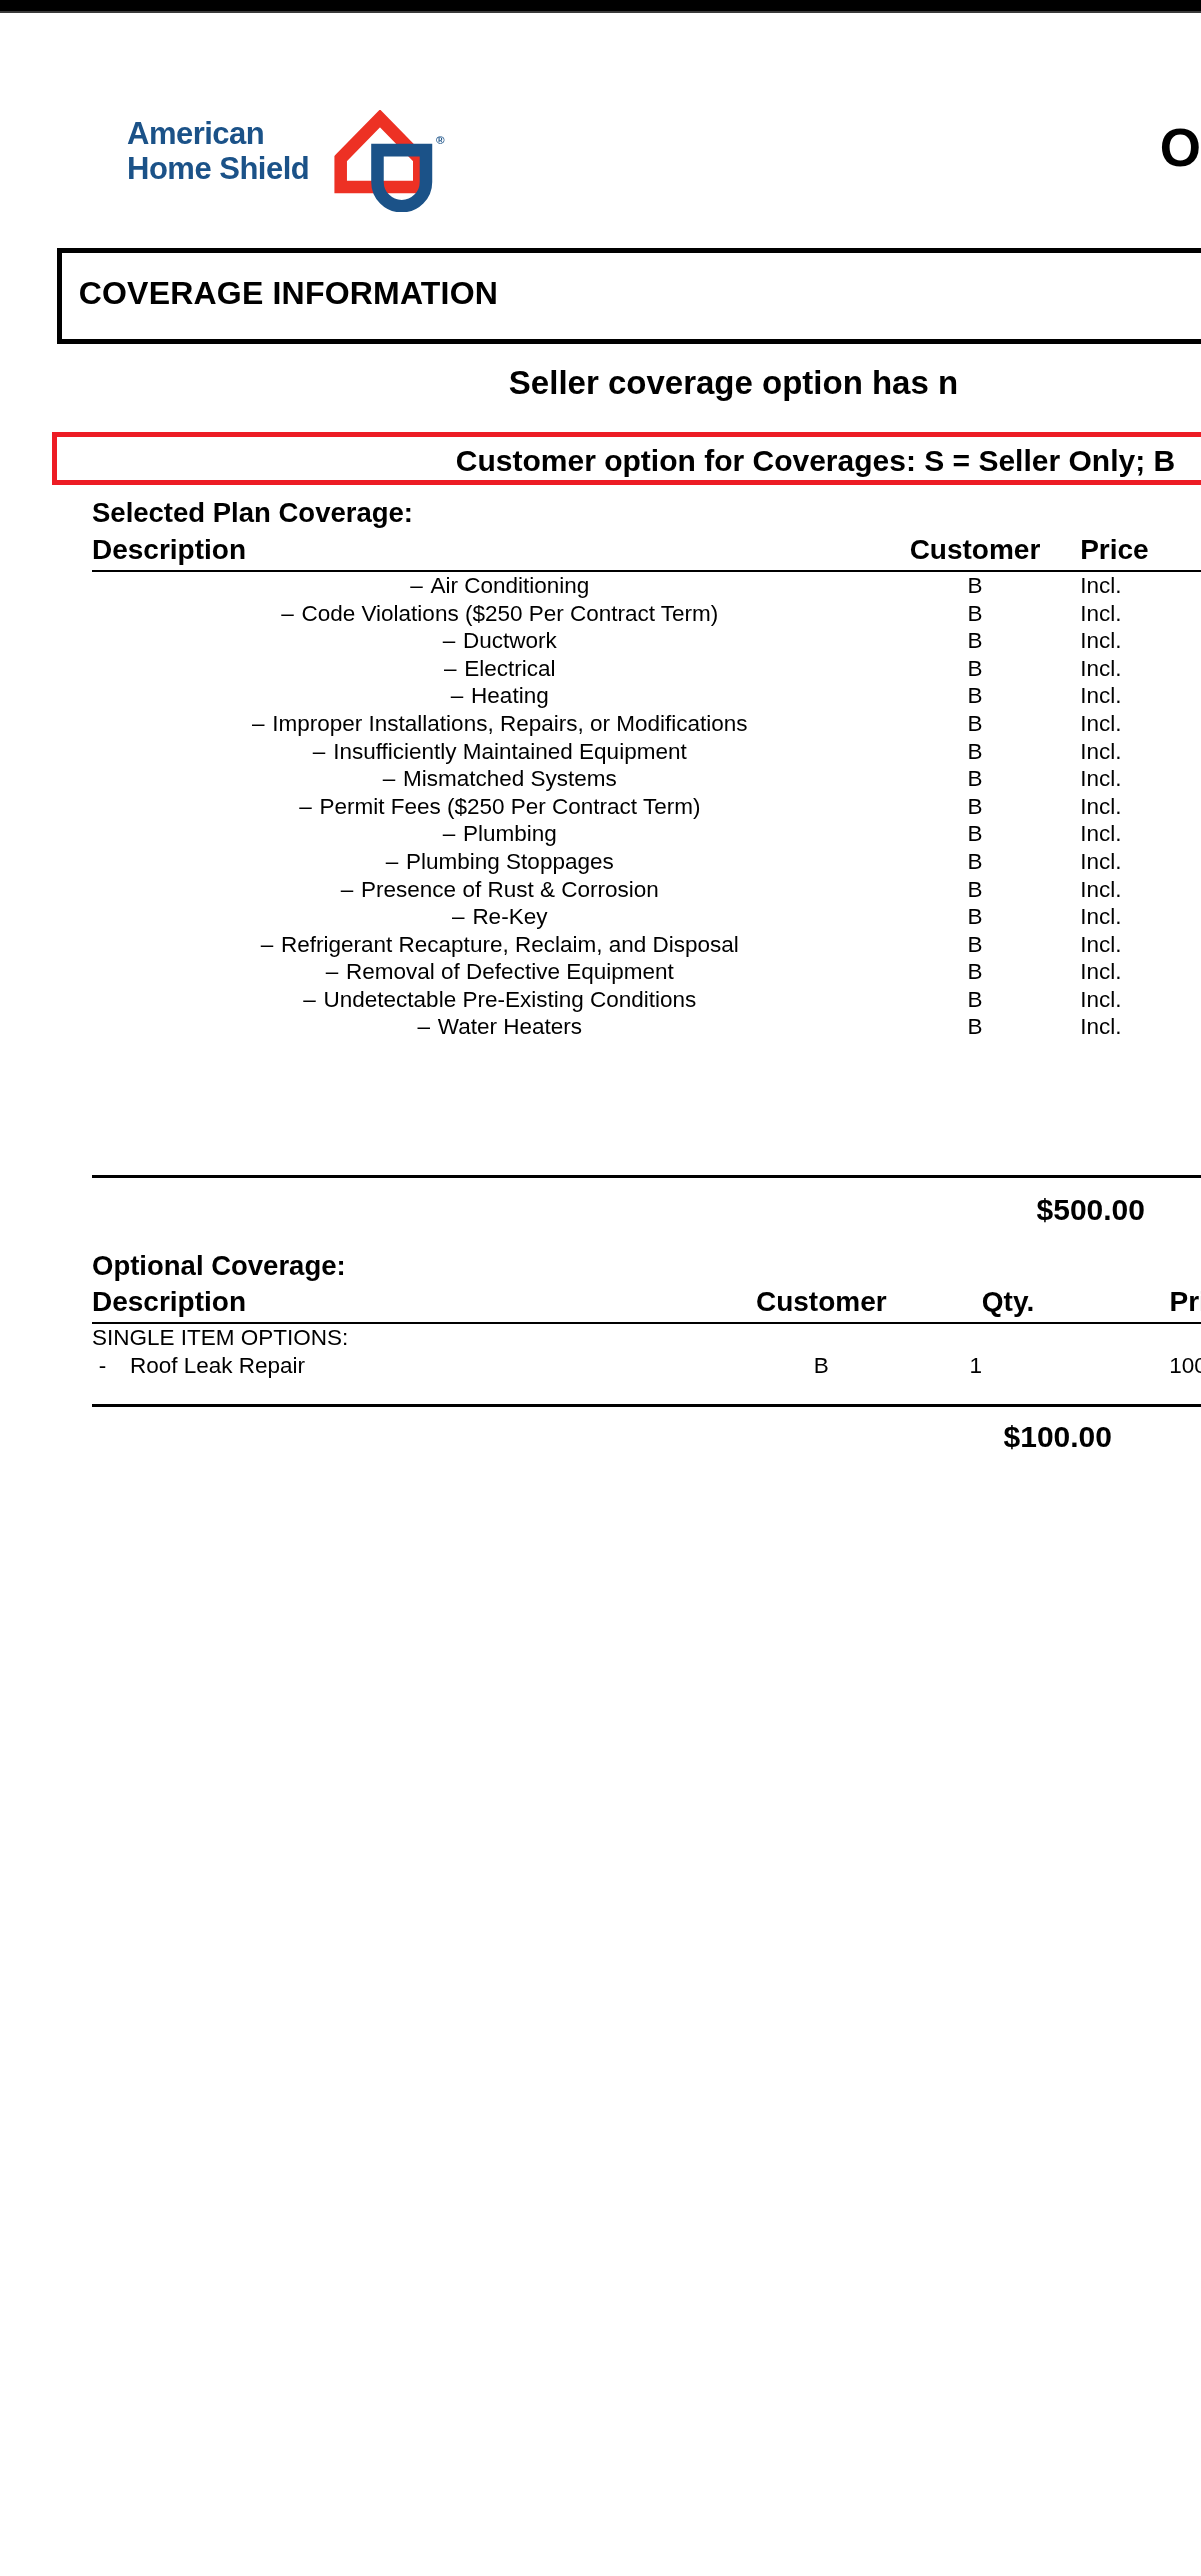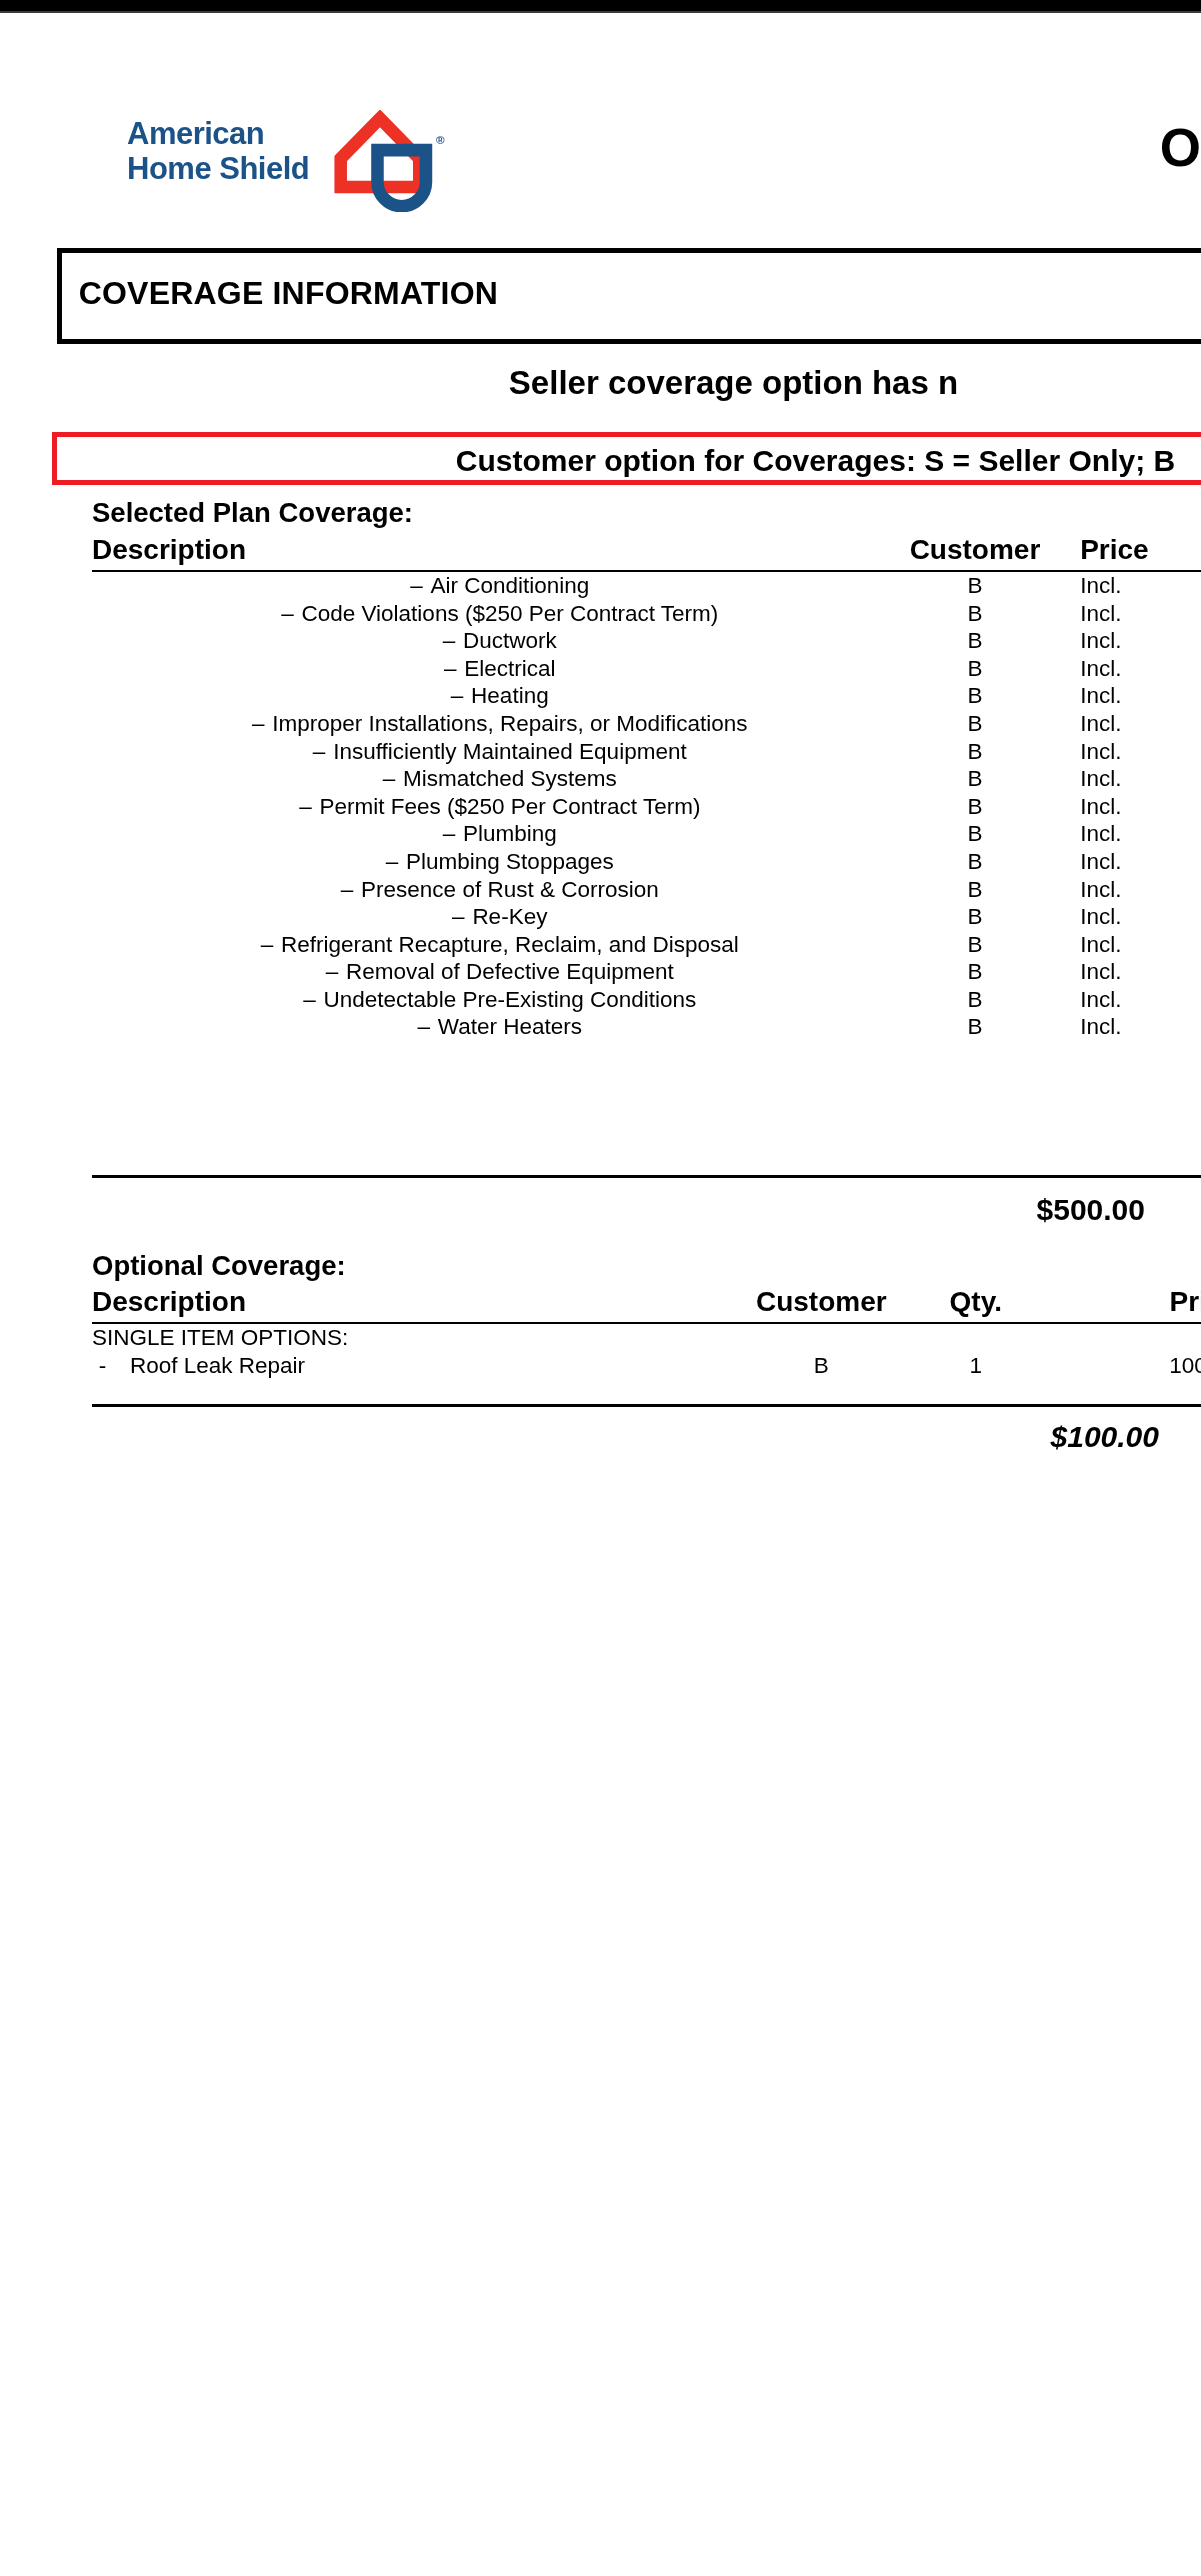--- a/index.html
+++ b/index.html
@@ -210,21 +210,21 @@
     white-space: nowrap;
     text-align: right;
   }
 
   
   .opt-col-desc  { width: 634px; text-align: left; }
   .opt-col-cust  { width: 192px; text-align: center; }
   .opt-col-qty   { width: 117px; text-align: center; }
   .opt-col-price { width: 204px; text-align: right; }
   th.opt-col-cust { text-align: center; }
-  th.opt-col-qty { text-align: center; }
+  th.opt-col-qty { text-align: right; }
   th.opt-col-price { text-align: right; }
 </style>
 </head>
 <body>
 
 <div id="page">
 
   <div id="top-band"></div>
   <div id="top-band-hairline"></div>
 
@@ -376,16 +376,16 @@
         <tr>
           <td class="opt-col-desc"><span class="dash-cell" style="width: 38px; padding-left: 6.7px;">-</span><span>Roof Leak Repair</span></td>
           <td class="opt-col-cust">B</td>
           <td class="opt-col-qty">1</td>
           <td class="opt-col-price">100.00</td>
         </tr>
       </tbody>
   </table>
 
   <div class="rule" style="left:92px; top:1404px; width:1146px;"></div>
-  <div class="total-line" style="left:940px; top:1420px; width:219px;font-style:italic;">$100.00</div>
+  <div class="total-line" style="left:893px; top:1420px; width:219px;">$100.00</div>
 
 </div>
 
 
 </body></html>

